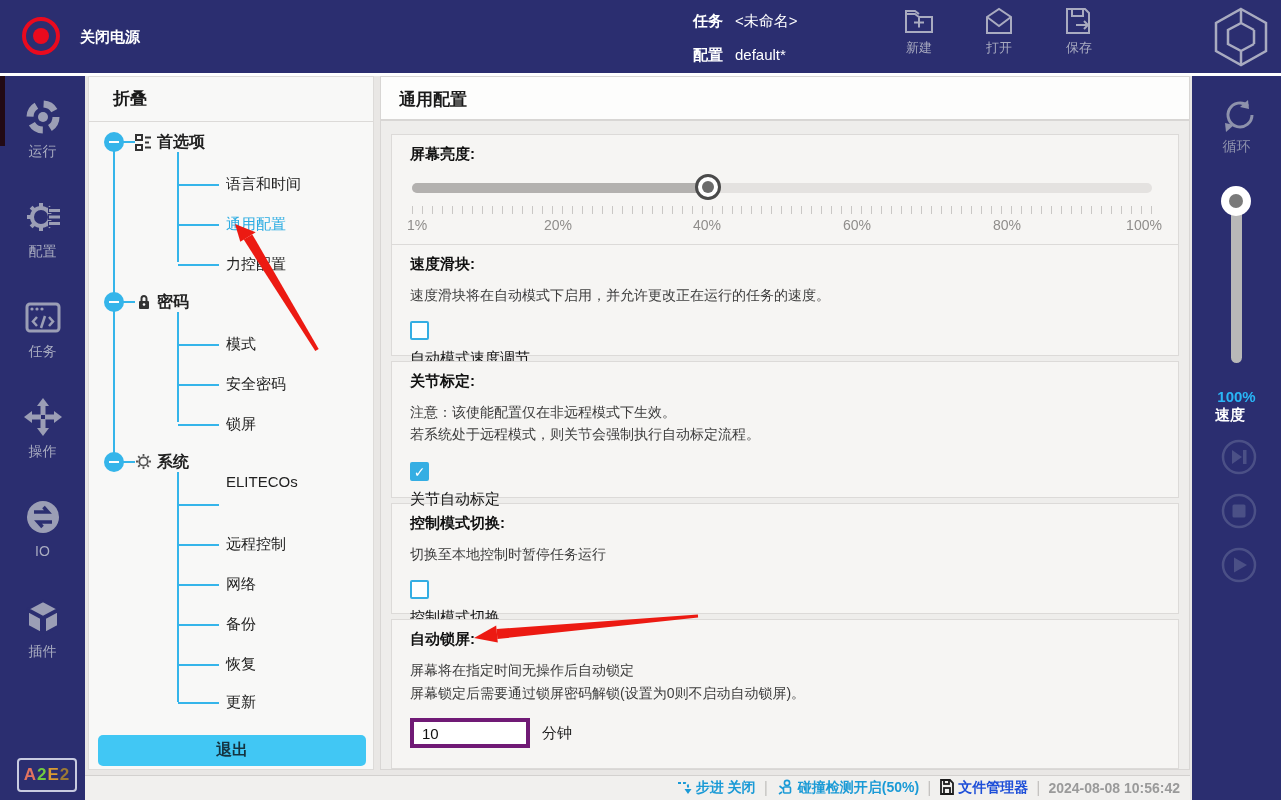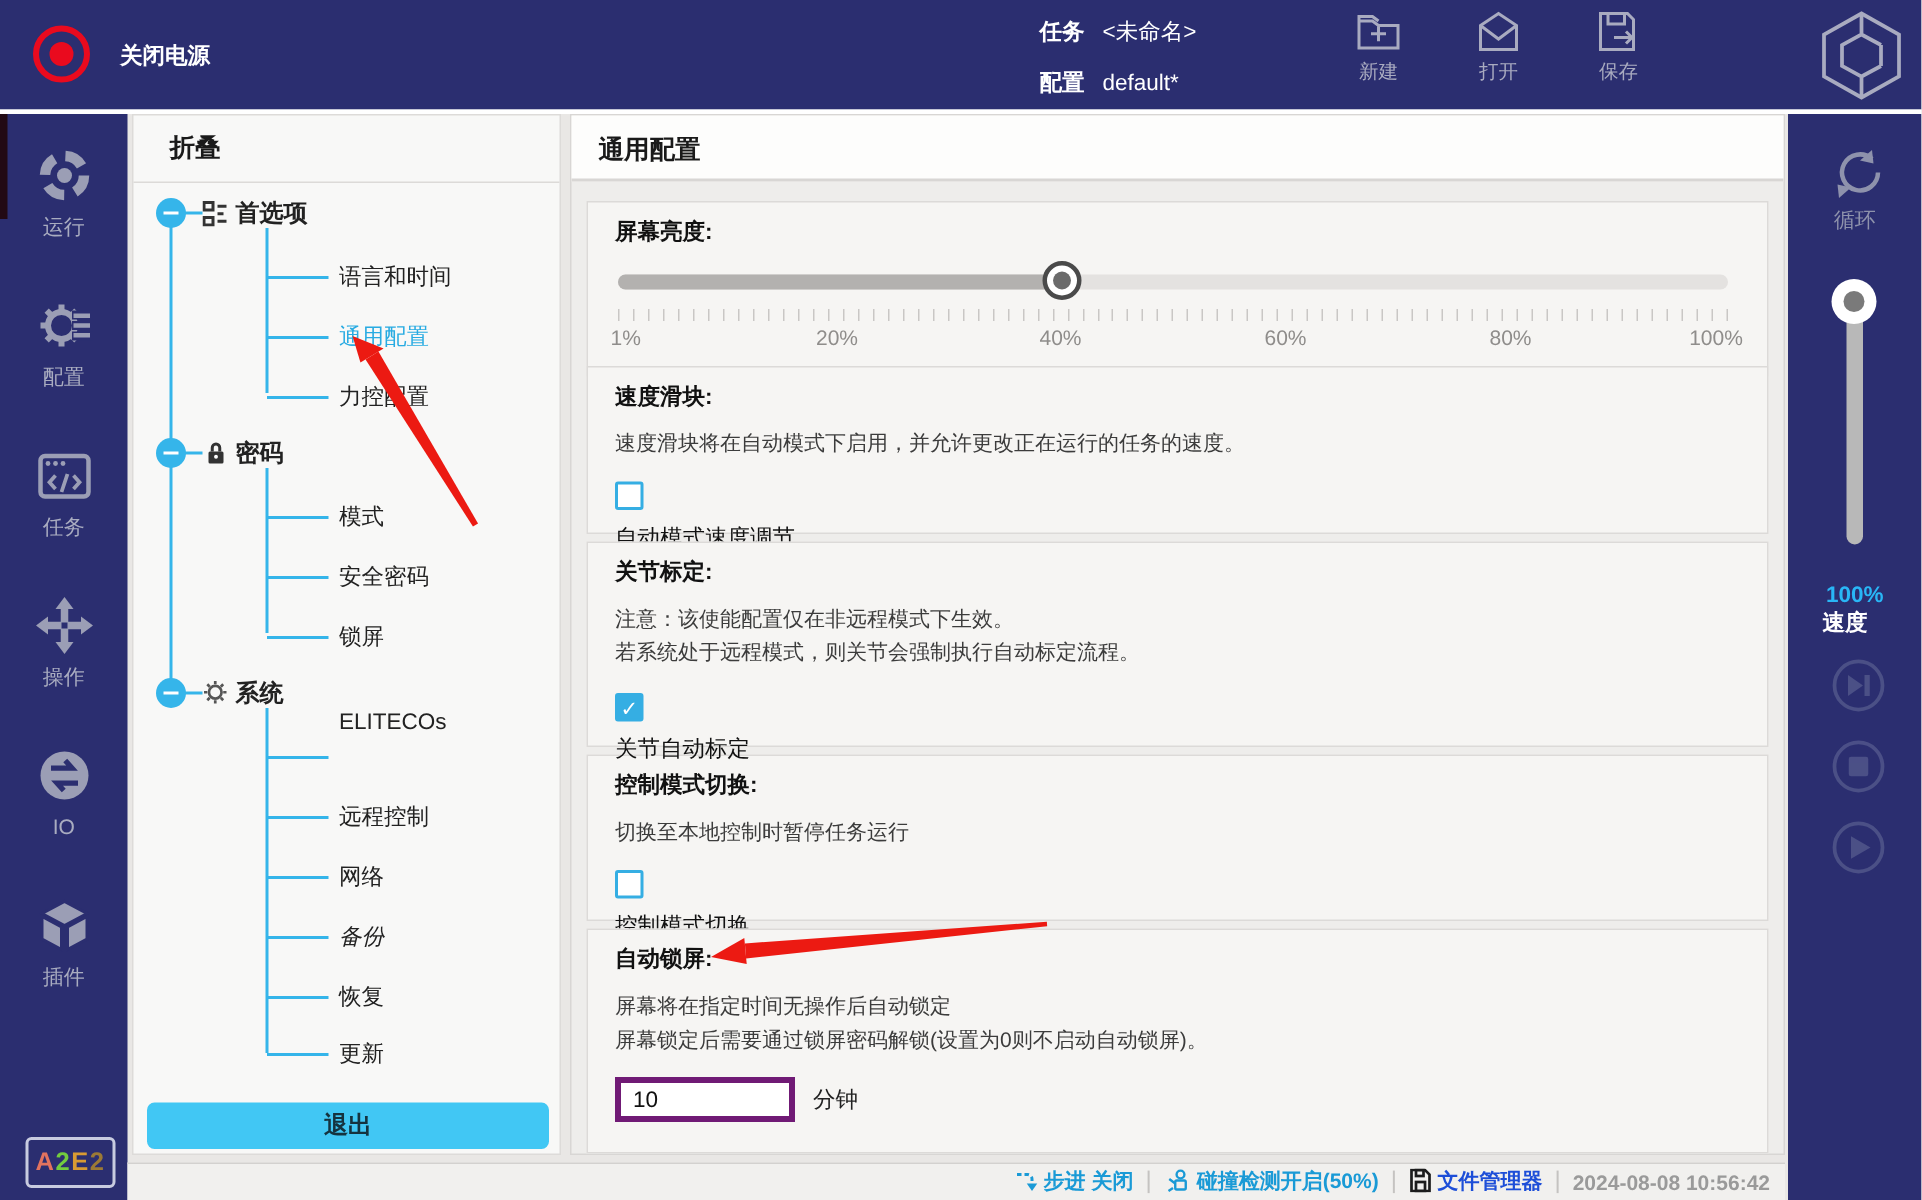--- a/index.html
+++ b/index.html
@@ -258,21 +258,21 @@
       </svg></span>
   <div class="tgroup" style="left:68px; top:375px;">系统</div>
 
   <div class="tline" style="left:89px; top:427px; width:41px; height:2px;"></div>
   <div class="tchild" style="left:137px; top:396px;">ELITECOs</div>
   <div class="tline" style="left:89px; top:467px; width:41px; height:2px;"></div>
   <div class="tchild" style="left:137px; top:458px;">远程控制</div>
   <div class="tline" style="left:89px; top:507px; width:41px; height:2px;"></div>
   <div class="tchild" style="left:137px; top:498px;">网络</div>
   <div class="tline" style="left:89px; top:547px; width:41px; height:2px;"></div>
-  <div class="tchild" style="left:137px; top:538px;font-style:italic;">备份</div>
+  <div class="tchild" style="left:137px; top:538px;">备份</div>
   <div class="tline" style="left:89px; top:587px; width:41px; height:2px;"></div>
   <div class="tchild" style="left:137px; top:578px;">恢复</div>
   <div class="tline" style="left:89px; top:625px; width:41px; height:2px;"></div>
   <div class="tchild" style="left:137px; top:616px;">更新</div>
 
   <button class="exit-btn">退出</button>
 </div>
 
 <div class="main">
   <div class="main-head">

